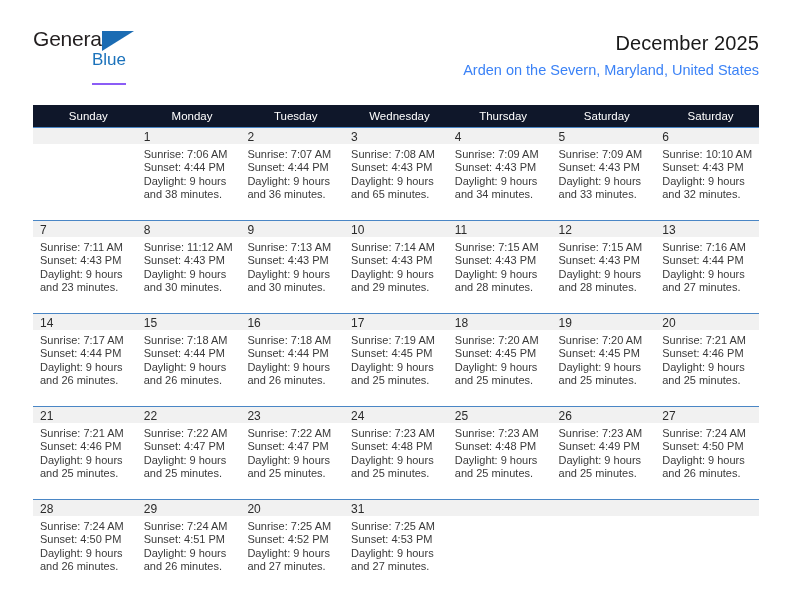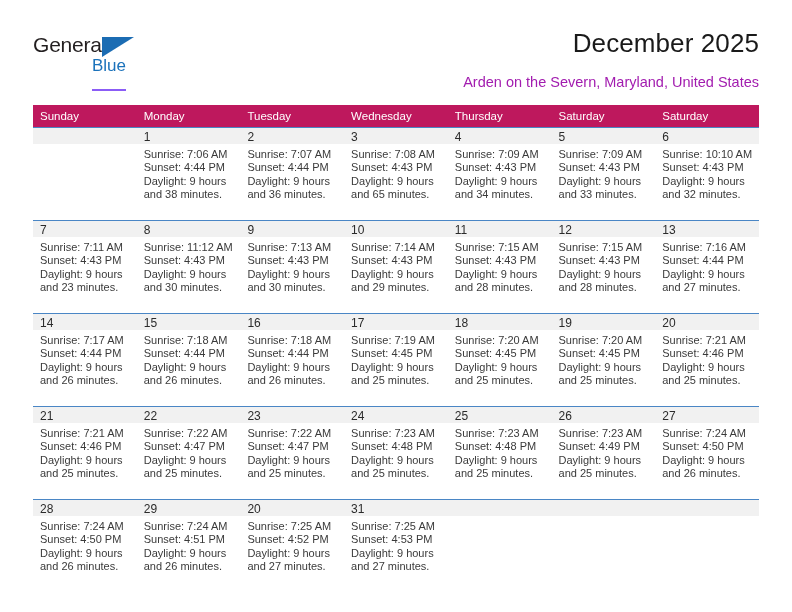--- a/index.html
+++ b/index.html
@@ -22,21 +22,21 @@
     position: relative;
     height: 72px;
     padding: 26px 33px 0 33px;
     box-sizing: border-box;
   }
 
   
   .logo {
     position: absolute;
     left: 33px;
-    top: 34px;
+    top: 28px;
     width: 120px;
     height: 46px;
   }
   .logo-general {
     font-size: 21px;
     letter-spacing: -0.2px;
     color: #231f20;
     line-height: 22px;
     display: block;
     position: absolute;
@@ -63,50 +63,50 @@
     padding-bottom: 12px;
     border-bottom: 2px solid #8b5cf6;
   }
 
   
   .title-block {
     text-align: right;
     padding-right: 0;
   }
   .cal-title {
-    font-size: 26px;
+    font-size: 20px;
     font-weight: normal;
     color: #1a1a1a;
     line-height: 34px;
     margin: 0;
     letter-spacing: 0.1px;
   }
   .cal-subtitle {
     font-size: 14.5px;
-    color: #a21caf;
+    color: #3b82f6;
     line-height: 20px;
-    margin: 12px 0 0 0;
+    margin: 0 0 0 0;
     font-weight: normal;
   }
 
   
   .calendar {
     position: absolute;
     left: 33px;
     top: 105px;
     width: 726px;
     border-collapse: collapse;
     table-layout: fixed;
   }
   .calendar th {
-    background: #be185d;
+    background: #0f172a;
     color: #ffffff;
     font-size: 11.5px;
     font-weight: normal;
-    text-align: left;
+    text-align: center;
     padding: 5px 0 5px 7px;
     height: 12px;
     border: none;
   }
   .calendar td {
     vertical-align: top;
     padding: 0;
     border: none;
     width: 103.714px;
   }

